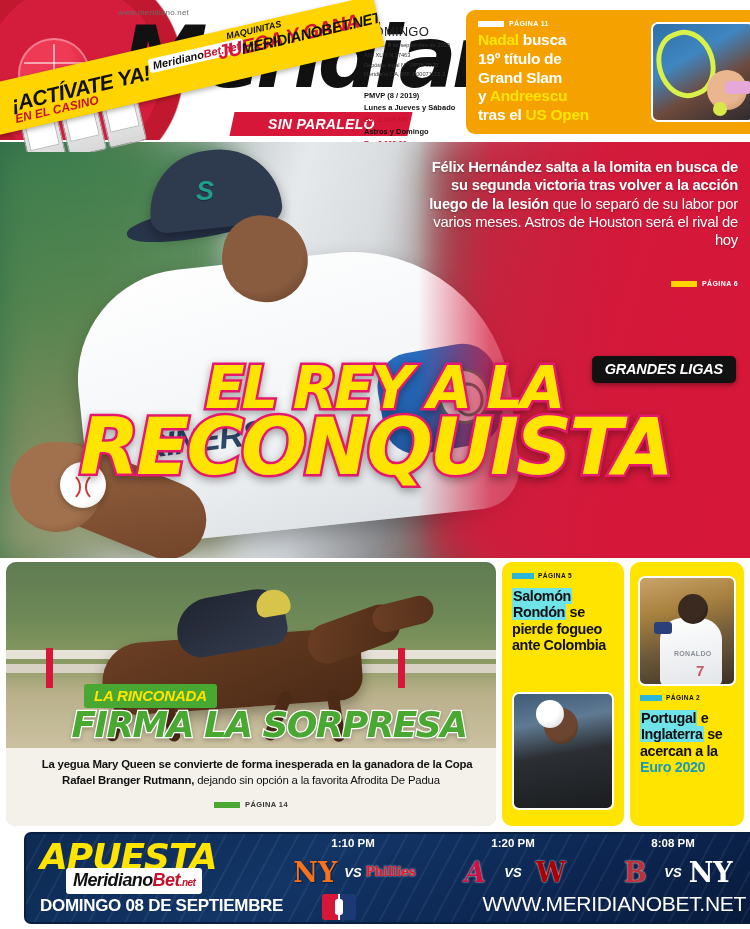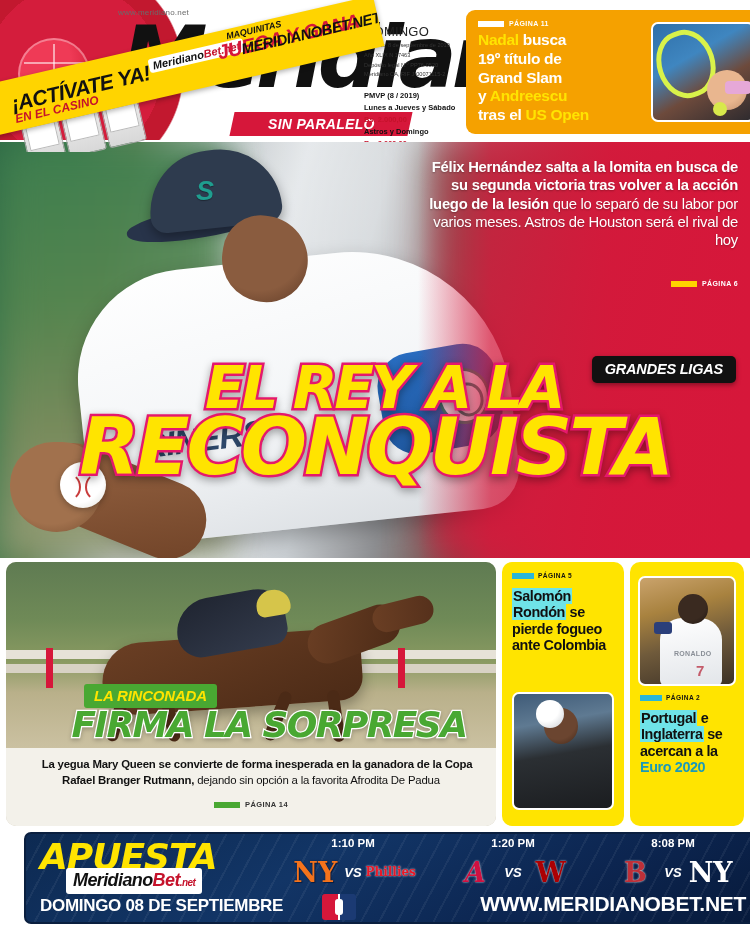--- a/index.html
+++ b/index.html
@@ -457,21 +457,21 @@
     letter-spacing: -.6px; white-space: nowrap;
   }
   .bet-logo i { color: #111; font-style: italic; }
   .bet-logo u { font-size: 10px; text-decoration: none; color: #c5122b; }
   .bet-date {
     position: absolute; left: 14px; top: 62px;
     font-size: 17px; font-weight: 700; color: #fff; letter-spacing: -.3px;
   }
   .bet-site {
     position: absolute; right: 14px; bottom: 6px;
-    font-size: 21px; font-weight: 700; color: #fff; letter-spacing: -.3px;
+    font-size: 21px; font-weight: 400; color: #fff; letter-spacing: -.3px;
   }
   .games { position: absolute; left: 246px; top: 0; width: 492px; height: 92px; }
   .game { position: absolute; top: 0; width: 162px; height: 72px; }
   .game .time {
     position: absolute; left: 0; right: 0; top: 3px; text-align: center;
     font-size: 11.5px; font-weight: 700; color: #fff;
   }
   .game .row {
     position: absolute; left: 0; right: 0; top: 16px;
     display: flex; align-items: center; justify-content: center; gap: 7px;

